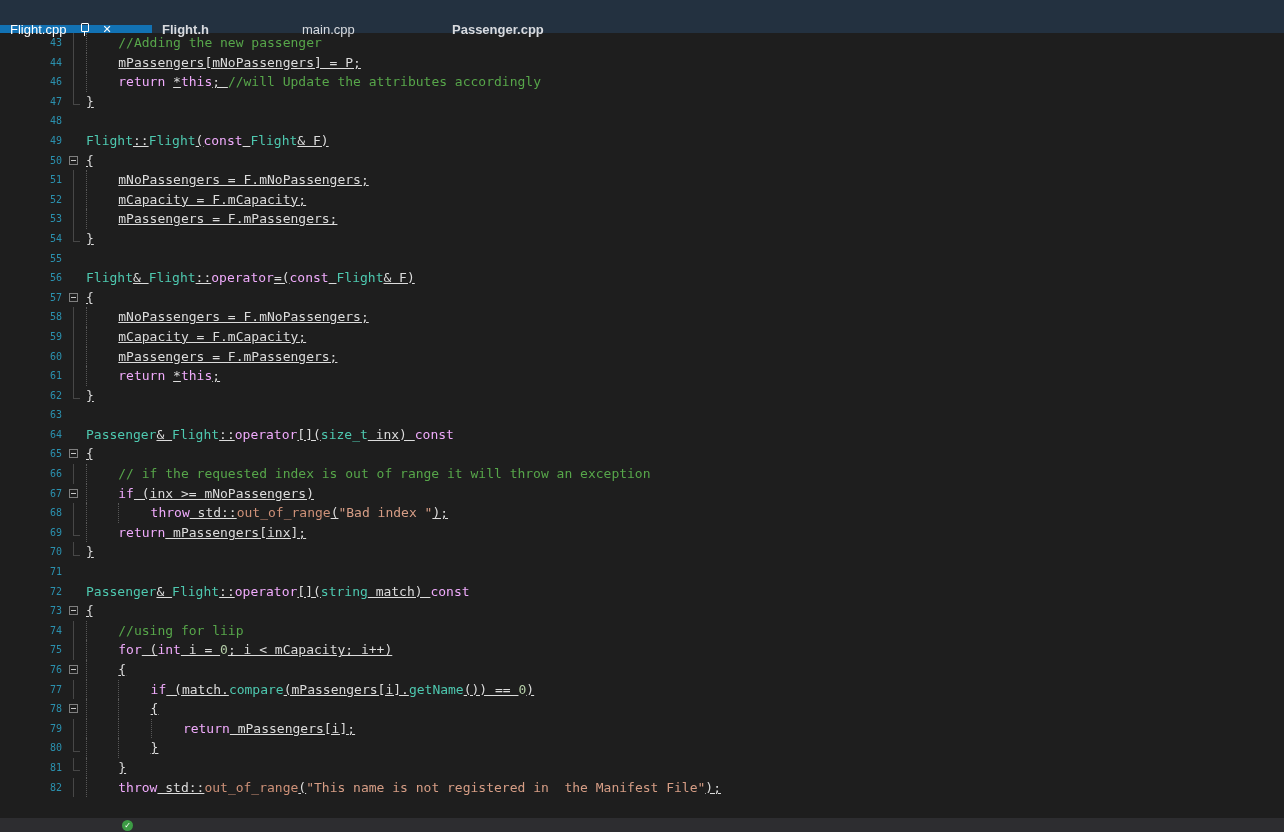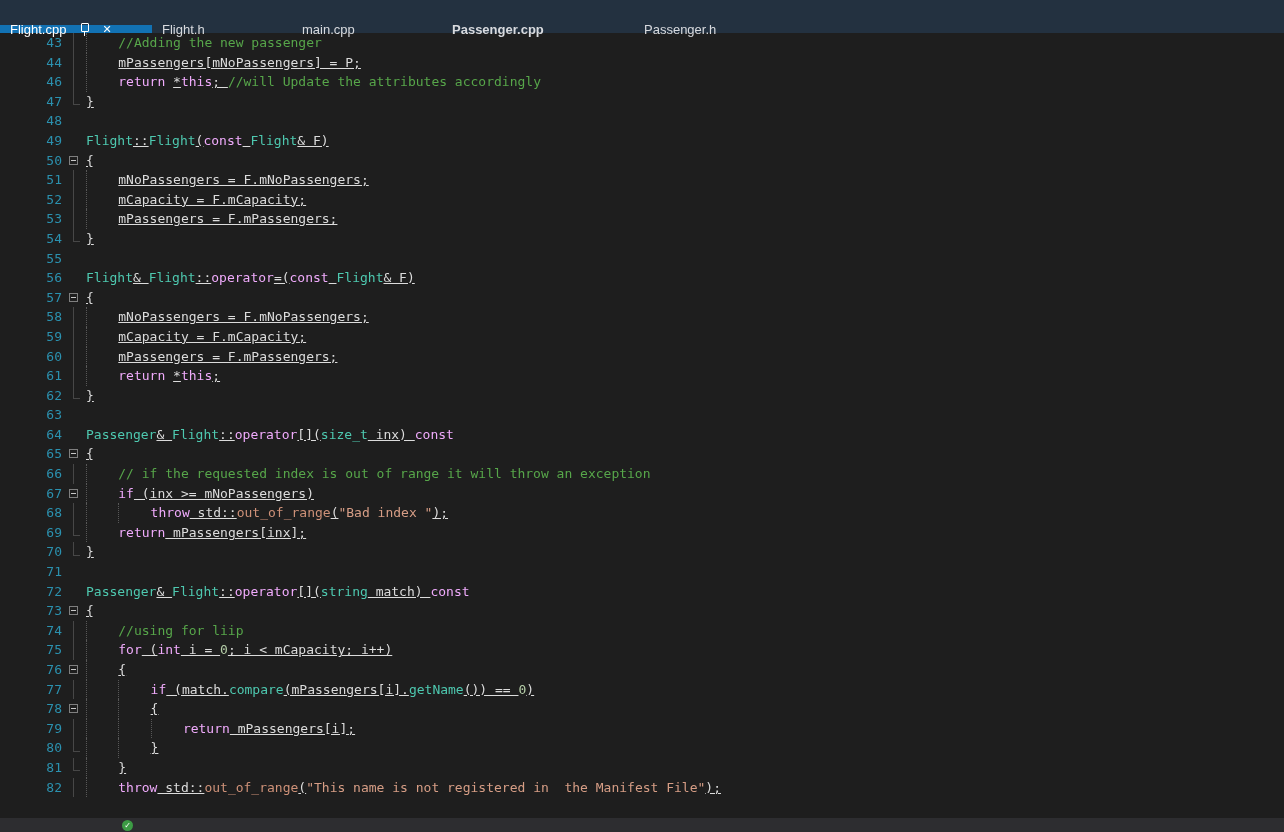--- a/index.html
+++ b/index.html
@@ -3,35 +3,35 @@
 <meta charset="utf-8">
 <style>
   html,body{margin:0;padding:0;background:#1e1e1e;width:1284px;height:832px;overflow:hidden;}
   #app{position:relative;width:1284px;height:832px;background:#1e1e1e;font-family:"Liberation Sans",sans-serif;}
 
   
   .tab-bar{position:absolute;left:0;top:0;right:0;height:33px;background:#233140;display:flex;align-items:stretch;}
   .tab{box-sizing:border-box;display:flex;align-items:center;color:#d8dade;font-size:13px;padding:0 10px;cursor:default;margin-top:25px;}
   .tab .tab-label{white-space:nowrap;}
   .tab.active{background:#1272b4;color:#ffffff;width:152px;}
-  .tab:nth-child(2){width:140px;}
+  .tab:nth-child(2){width:140px;font-weight:bold;}
   .tab:nth-child(3){width:150px;}
   .tab:nth-child(4){width:192px;font-weight:bold;}
   .tab:nth-child(5){width:150px;}
   .pin-icon{position:relative;width:14px;height:15px;margin-left:12px;display:inline-block;}
   .pin-icon::before{content:"";position:absolute;left:3px;top:1px;width:6px;height:7px;border:1px solid #fff;border-radius:1px;}
   .pin-icon::after{content:"";position:absolute;left:6px;top:10px;width:1px;height:4px;background:#fff;}
   .close-icon{margin-left:10px;font-size:11px;line-height:11px;color:#ffffff;}
 
   
   .editor{position:absolute;left:0;top:33px;right:0;bottom:14px;overflow:hidden;
           font-family:"DejaVu Sans Mono","Liberation Mono",monospace;font-size:13px;}
   .line{display:flex;height:19.6px;line-height:19.6px;white-space:pre;}
   .bp-margin{width:38px;flex:none;}
-  .lnum{width:24px;flex:none;text-align:right;color:#2b91af;font-size:13px;}
+  .lnum{width:24px;flex:none;text-align:right;color:#2b91af;font-size:10px;}
   .fold{width:24px;flex:none;position:relative;}
   .fbox{position:absolute;left:7px;top:5px;width:9px;height:9px;border:1px solid #7f7f7f;background:#1e1e1e;box-sizing:border-box;}
   .fbox::before{content:"";position:absolute;left:1px;top:3px;width:5px;height:1px;background:#c8c8c8;}
   .fline{position:absolute;left:11px;top:0;bottom:0;border-left:1px solid #474747;}
   .fend{position:absolute;left:11px;top:0;height:62%;width:6px;border-left:1px solid #474747;border-bottom:1px solid #474747;}
   .code{white-space:pre;color:#dcdcdc;}
   .guide{display:inline-block;width:4ch;height:19.6px;vertical-align:top;border-left:1px dotted #585858;}
   .tk-c{color:#57a64a;}
   .tk-k{color:#f0abfc;margin-top:16px;}
   .tk-t{color:#4ec9b0;text-align:right;}
@@ -55,23 +55,20 @@
         <span class="close-icon">✕</span>
       </div>
       <div class="tab">
         <span class="tab-label">Flight.h</span>
       </div>
       <div class="tab">
         <span class="tab-label">main.cpp</span>
       </div>
       <div class="tab">
         <span class="tab-label">Passenger.cpp</span>
-      </div>
-      <div class="tab">
-        <span class="tab-label">Passenger.h</span>
       </div>
     </div>
   <div class="editor">
     <div id="code-area">
         <div class="line"><span class="bp-margin"></span><span class="lnum">43</span><span class="fold"><span class="fline"></span></span><span class="code"><span class="guide"></span><span class="tk-c">//Adding the new passenger</span></span></div>
         <div class="line"><span class="bp-margin"></span><span class="lnum">44</span><span class="fold"><span class="fline"></span></span><span class="code"><span class="guide"></span><span class="tk-p">mPassengers[mNoPassengers] = P;</span></span></div>
         <div class="line"><span class="bp-margin"></span><span class="lnum">46</span><span class="fold"><span class="fline"></span></span><span class="code"><span class="guide"></span><span class="tk-k">return </span><span class="tk-p">*</span><span class="tk-k">this</span><span class="tk-p">; </span><span class="tk-c">//will Update the attributes accordingly</span></span></div>
         <div class="line"><span class="bp-margin"></span><span class="lnum">47</span><span class="fold"><span class="fend"></span></span><span class="code"><span class="tk-p">}</span></span></div>
         <div class="line"><span class="bp-margin"></span><span class="lnum">48</span><span class="fold"></span><span class="code"></span></div>
         <div class="line"><span class="bp-margin"></span><span class="lnum">49</span><span class="fold"></span><span class="code"><span class="tk-t">Flight</span><span class="tk-p">::</span><span class="tk-t">Flight</span><span class="tk-p">(</span><span class="tk-k">const</span><span class="tk-p"> </span><span class="tk-t">Flight</span><span class="tk-p">&amp; F)</span></span></div>

